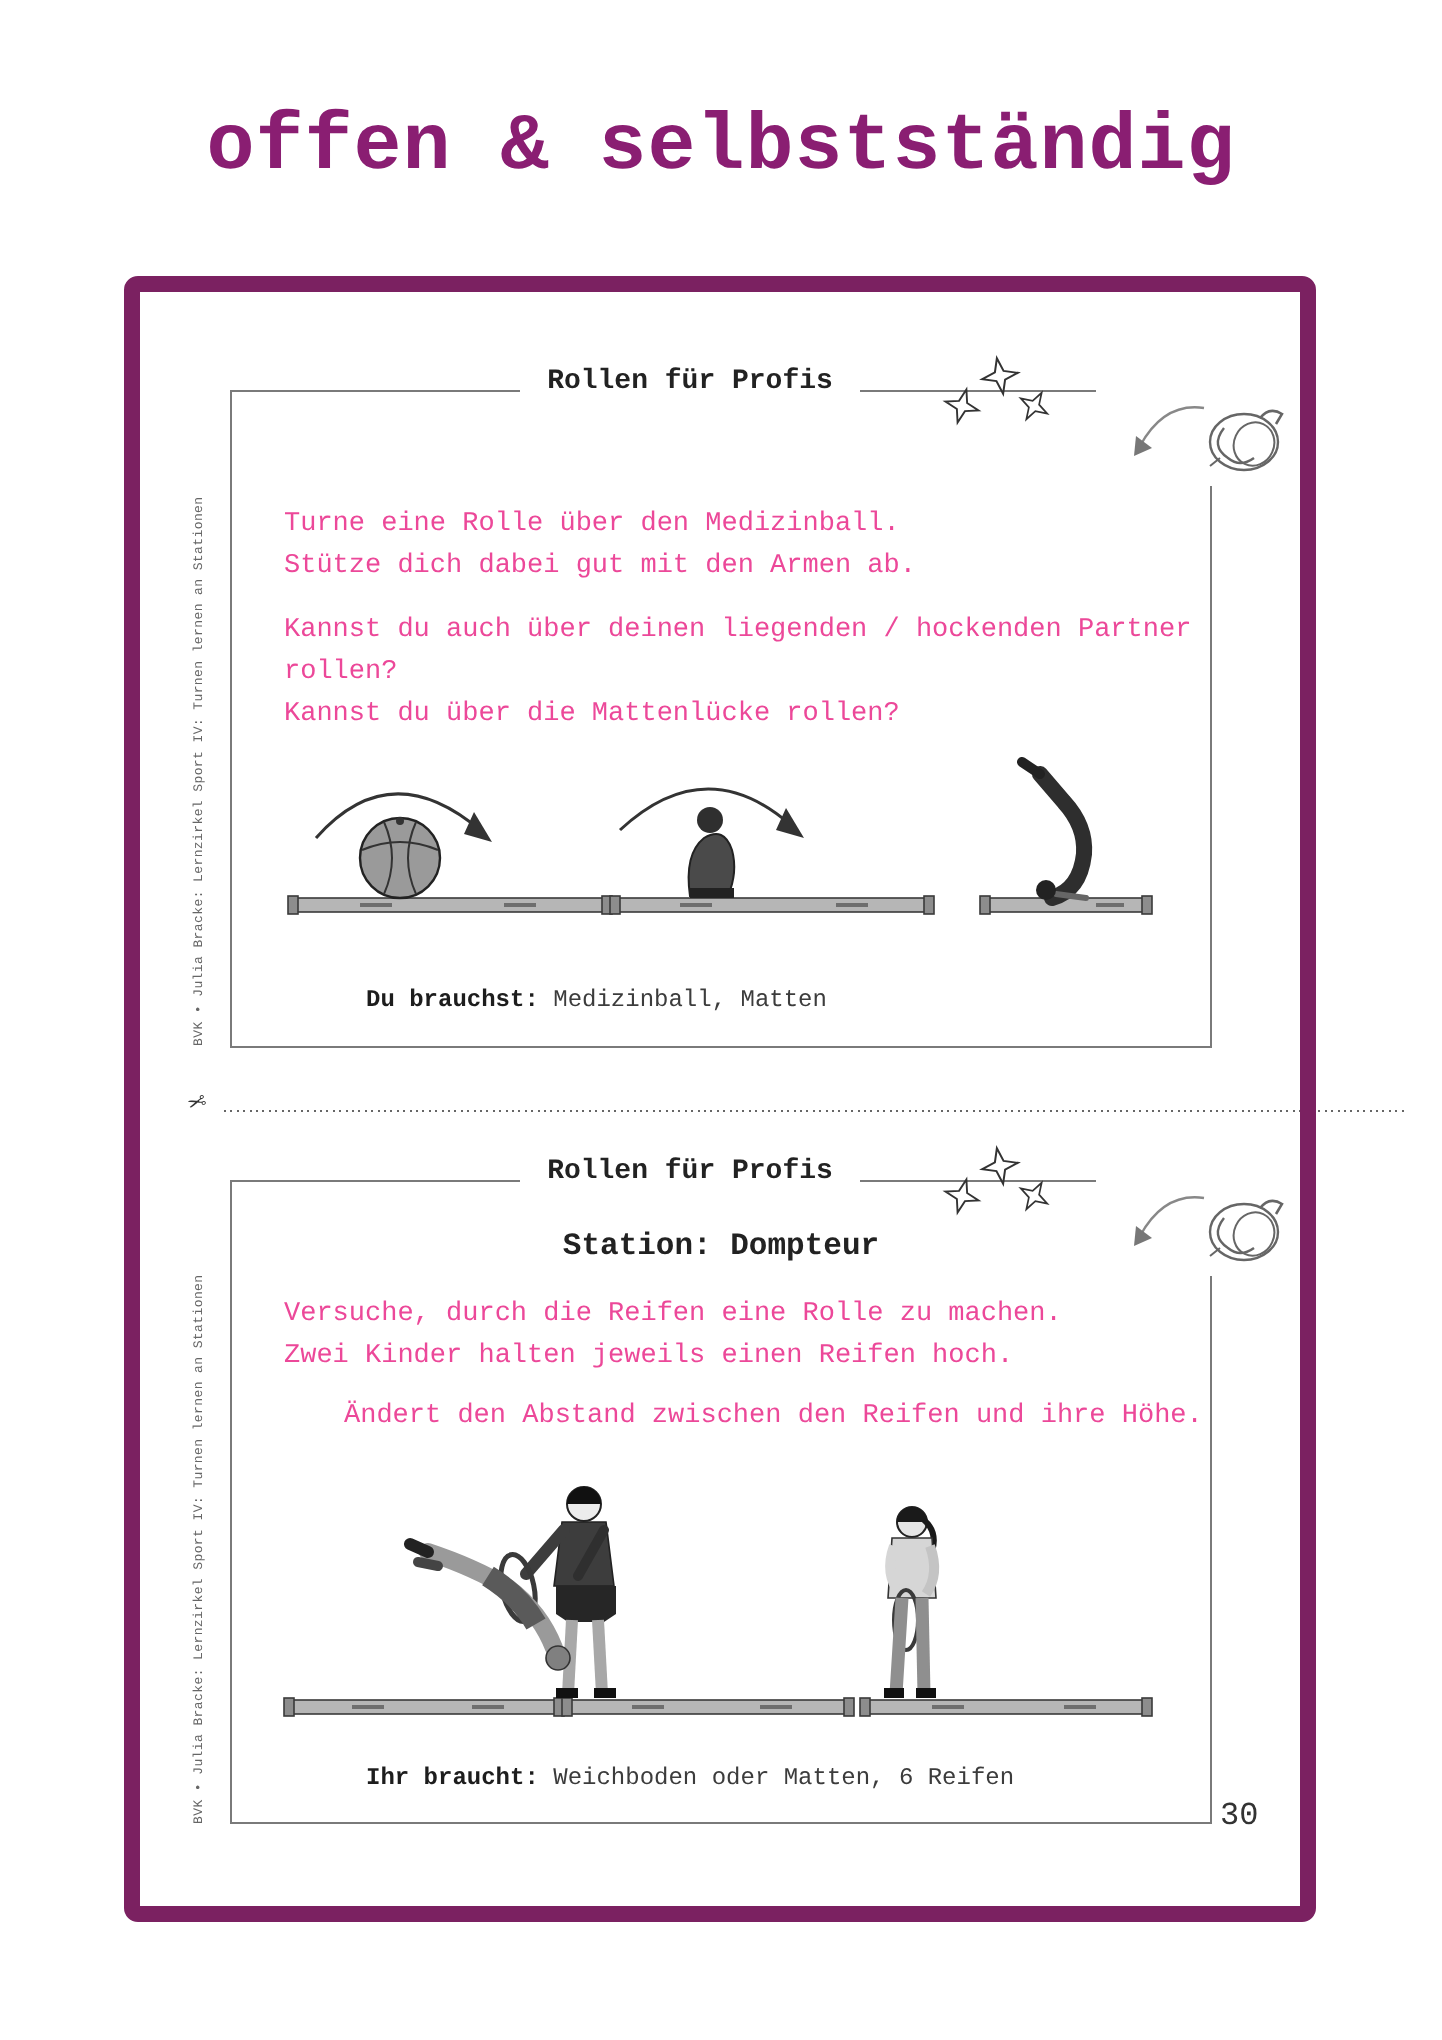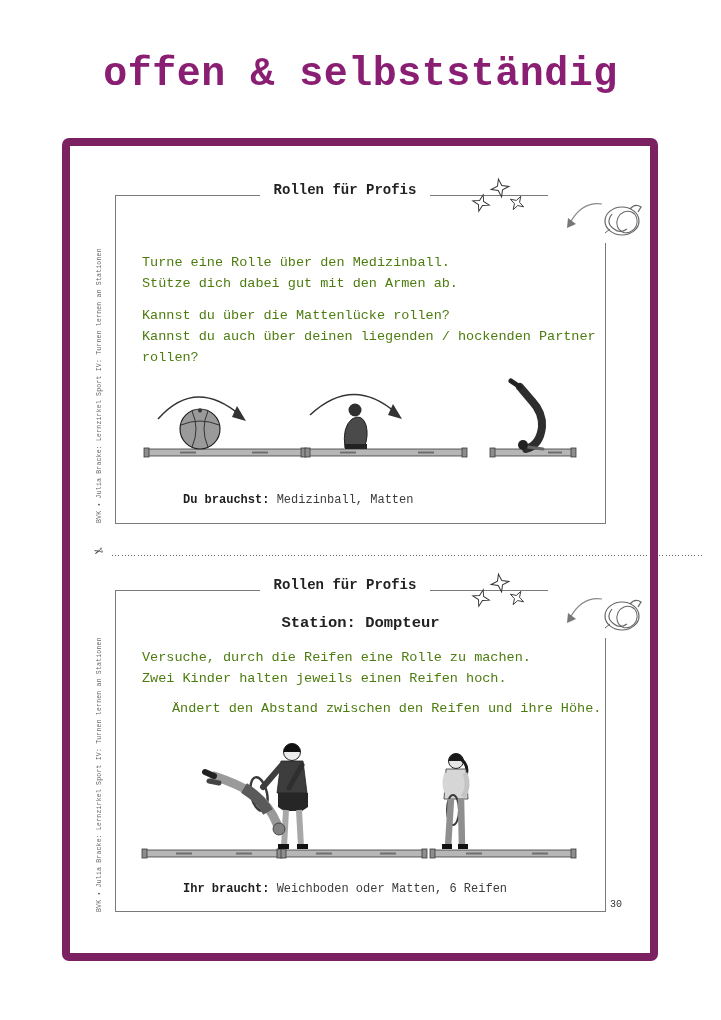--- a/index.html
+++ b/index.html
@@ -15,33 +15,33 @@
   .card .bb{position:absolute;left:0;right:0;bottom:0;height:0;border-top:1.5px solid #7a7a7a;}
   .card .br{position:absolute;right:0;top:48px;bottom:0;width:0;border-left:1.5px solid #7a7a7a;}
   .card .bt{position:absolute;left:0;top:0;width:433px;height:0;border-top:1.5px solid #7a7a7a;}
   .legend-row{position:absolute;left:0;top:-14px;width:460px;text-align:center;}
   .legend-row span{display:inline-block;background:#fff;padding:0 14px;
         font-size:14px;font-weight:bold;color:#222;}
   .sparkles{position:absolute;left:352px;top:-18px;z-index:4;}
   .tumbler{position:absolute;right:-42px;top:-6px;z-index:4;background:#fff;}
   .station{position:absolute;left:0;top:24px;width:491px;text-align:center;
         font-size:15.5px;font-weight:bold;color:#222;}
-  .bodytext{position:absolute;left:27px;font-size:13.5px;line-height:21px;color:#4d7c0f;}
+  .bodytext{position:absolute;left:27px;font-size:13.5px;line-height:21px;color:#ec4899;}
   .illus{position:absolute;left:25px;}
   .materials{position:absolute;left:27px;font-size:12px;color:#3c3c3c;}
   .materials b{color:#1d1d1d;margin-left:41px;}
   
   .cutline{position:absolute;left:112px;top:555px;width:592px;height:1px;z-index:1;
         background:repeating-linear-gradient(90deg,#666 0 1px,transparent 1px 3.2px);}
   .scissors{position:absolute;left:94px;top:542px;font-size:15px;color:#333;z-index:1;
         transform:scaleX(-1) rotate(18deg);}
   
   .credit{position:absolute;left:96px;width:11px;writing-mode:vertical-rl;transform:rotate(180deg);
         font-size:6.5px;color:#666;white-space:nowrap;text-align:center;z-index:4;letter-spacing:0.2px;}
-  .pagenum{position:absolute;left:610px;top:899px;font-size:10px;color:#333;z-index:4;}
+  .pagenum{position:absolute;left:610px;top:899px;font-size:16px;color:#333;z-index:4;}
   
   .mat{fill:#b6b6b6;stroke:#3a3a3a;stroke-width:0.8;}
   .matcap{fill:#8d8d8d;stroke:#3a3a3a;stroke-width:0.8;}
   .mattick{fill:#6e6e6e;}
   .arrow{fill:none;stroke:#333;stroke-width:1.5;}
   .spark{fill:#fff;stroke:#333;stroke-width:1;}
 </style>
 </head>
 <body>
 
@@ -82,22 +82,22 @@
       <path d="M66,20 q5,-6 11,-2 l-3,5" fill="none" stroke="#666" stroke-width="1.3"></path>
       <path d="M46,40 l-5,4" stroke="#666" stroke-width="1" fill="none"></path>
     </svg>
 
 
     <div class="bodytext" style="top:57px;">
       <div>Turne eine Rolle über den Medizinball.</div>
       <div>Stütze dich dabei gut mit den Armen ab.</div>
     </div>
     <div class="bodytext" style="top:110px;">
+      <div>Kannst du auch über deinen liegenden / hockenden Partner rollen?</div>
       <div>Kannst du über die Mattenlücke rollen?</div>
-      <div>Kannst du auch über deinen liegenden / hockenden Partner rollen?</div>
     </div>
 
     <svg class="illus" style="top:178px;" width="440" height="100" viewBox="0 0 440 100">
 
       <g>
         <rect class="mat" x="6" y="76" width="158" height="7"></rect>
         <rect class="matcap" x="4" y="75" width="5" height="9"></rect>
         <rect class="matcap" x="161" y="75" width="5" height="9"></rect>
         <rect class="mattick" x="40" y="78.5" width="16" height="2"></rect>
         <rect class="mattick" x="112" y="78.5" width="16" height="2"></rect>

